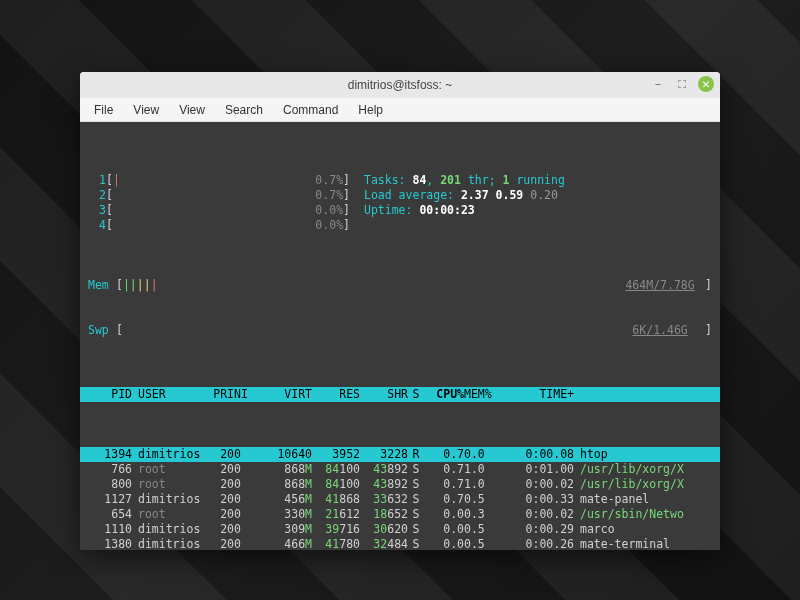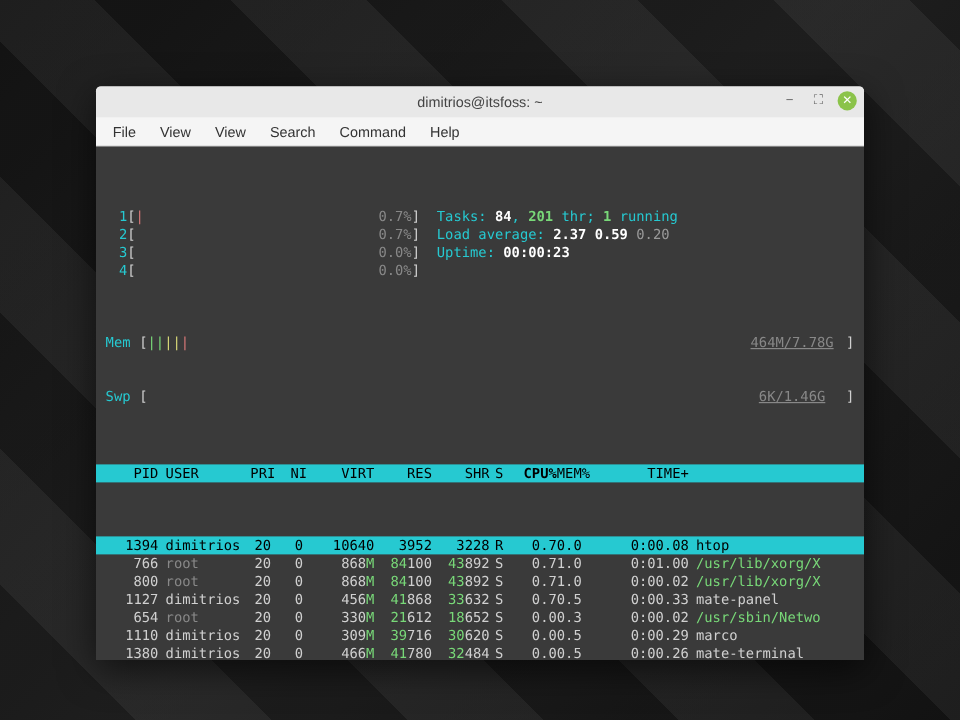--- a/index.html
+++ b/index.html
@@ -119,22 +119,22 @@
   }
   .header-row .col, .proc-row .col { overflow: hidden; }
   .proc-list { }
   .proc-row {
     display: flex;
     padding: 0 0 0 8px;
   }
   .proc-row.selected { background: #26c9d1; color: #000; }
   .c-pid  { width: 44px; text-align: right; }
   .c-user { width: 72px; padding-left: 6px; }
-  .c-pri  { width: 30px; text-align: center; }
-  .c-ni   { width: 30px; text-align: center; }
+  .c-pri  { width: 30px; text-align: right; }
+  .c-ni   { width: 30px; text-align: left; }
   .c-virt { width: 48px; text-align: right; }
   .c-res  { width: 48px; text-align: right; }
   .c-shr  { width: 48px; text-align: right; }
   .c-s    { width: 16px; text-align: center; }
   .c-cpu  { width: 40px; text-align: right; }
   .c-mem  { width: 40px; }
   .c-time { width: 70px; text-align: right; }
   .c-cmd  { flex: 1; padding-left: 6px; overflow: hidden; }
   .c-cpu.hdr, .header-row .c-cpu { font-weight: bold; }
   .dim { color: #888; }

